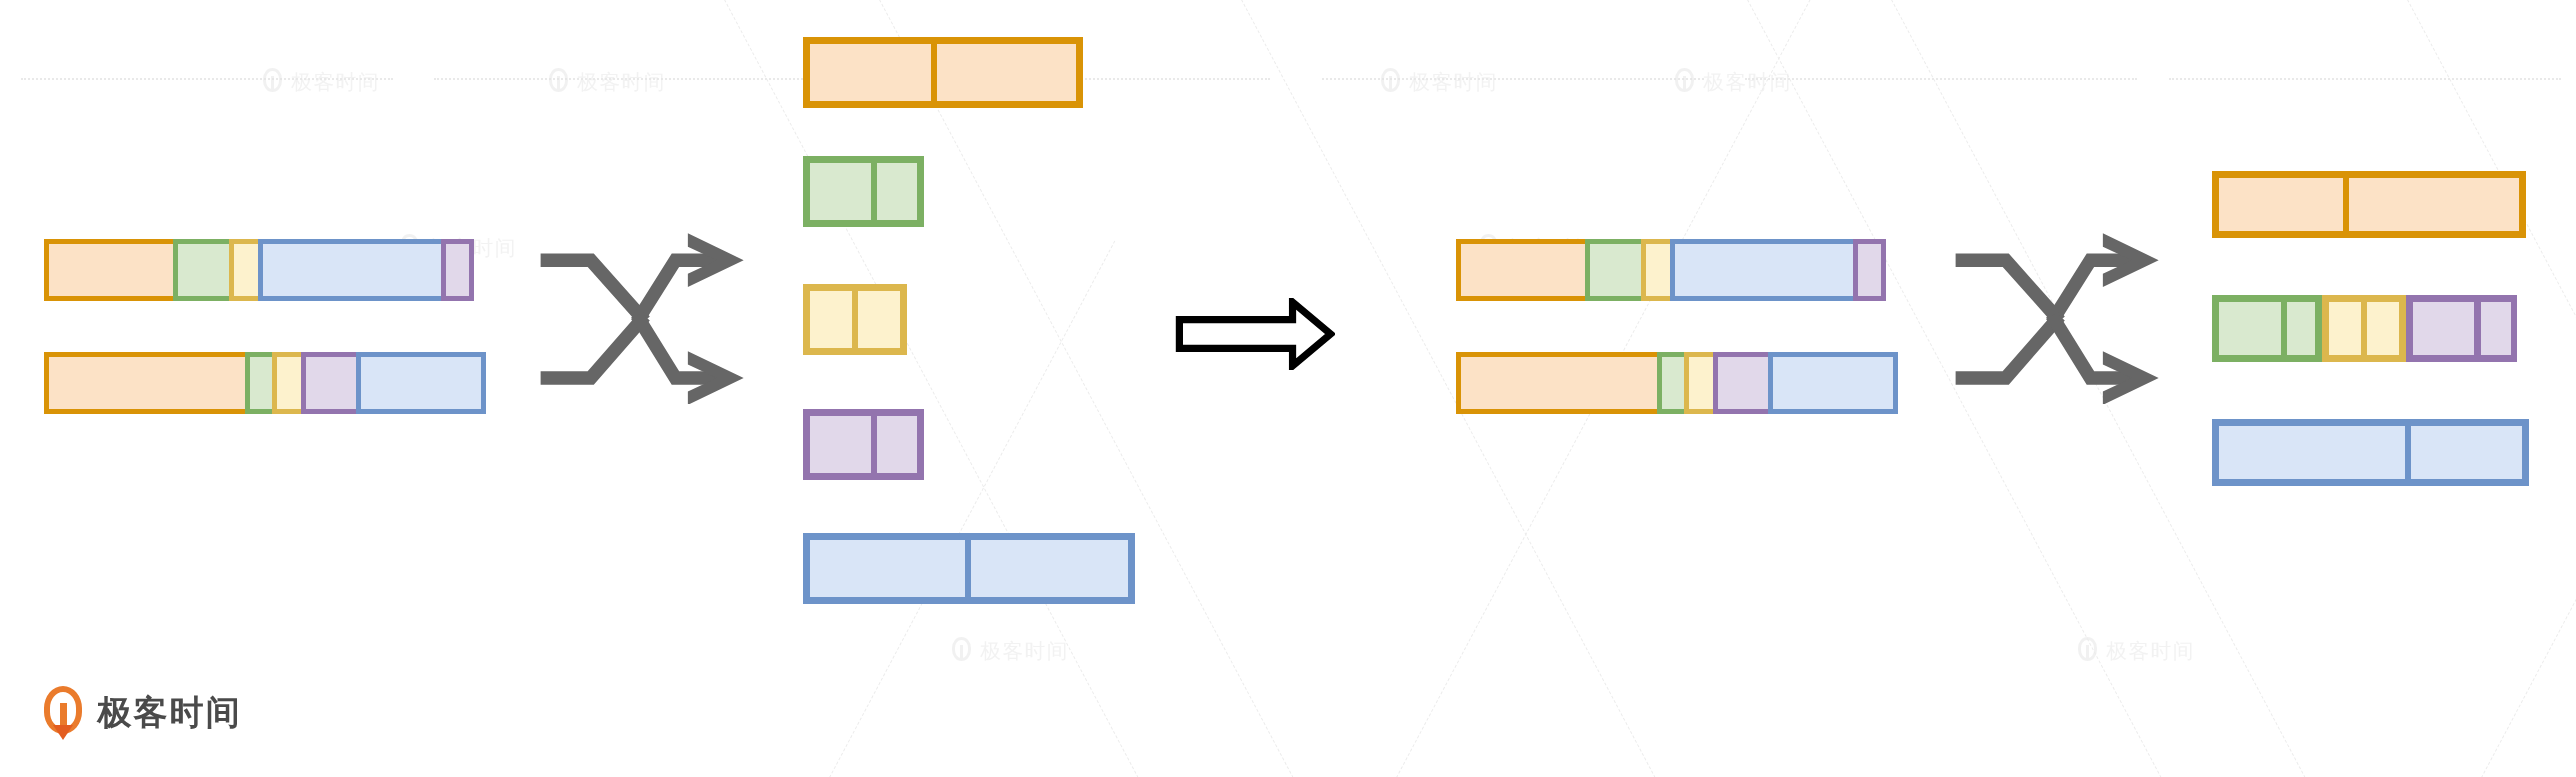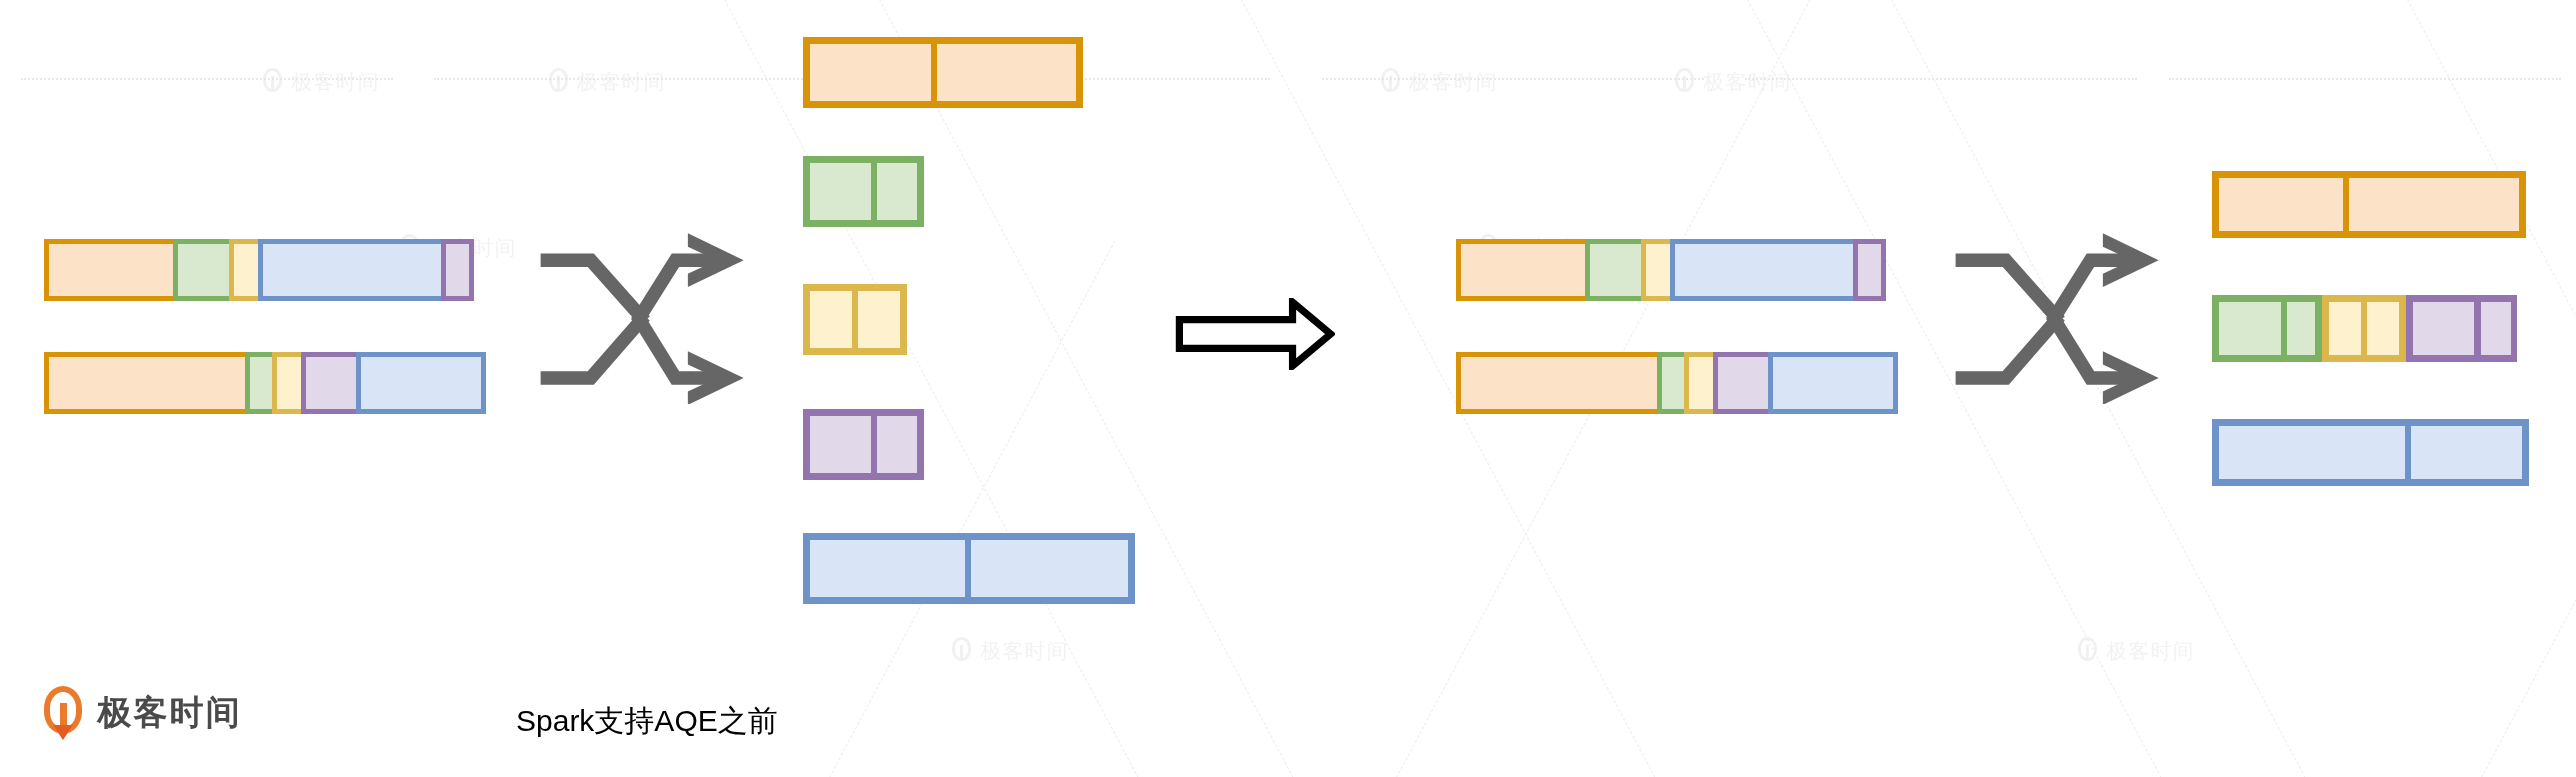--- a/index.html
+++ b/index.html
@@ -239,21 +239,20 @@
         </div>
       </div>
       <div class="blk" style="left: 2212px; top: 418px; height: 67px;">
         <div class="blk" style="position: relative; height: 100%; background: rgb(109, 147, 201); padding: 6.7px; gap: 6.7px;">
           <div class="cell" style="width: 186px; background: rgb(217, 229, 247);"></div>
           <div class="cell" style="width: 111px; background: rgb(217, 229, 247);"></div>
         </div>
       </div>
     </div>
 
-  <div class="caption" style="left:516px;top:700px;">Spark支持AQE之前</div>
 
 
   <div class="brand" style="left:41px;top:684px;">
     <span class="logo">
       <span class="ring"></span>
         <span class="stem"></span>
         <span class="tri"></span>
     </span>
     <span class="btxt">极客时间</span>
   </div>

